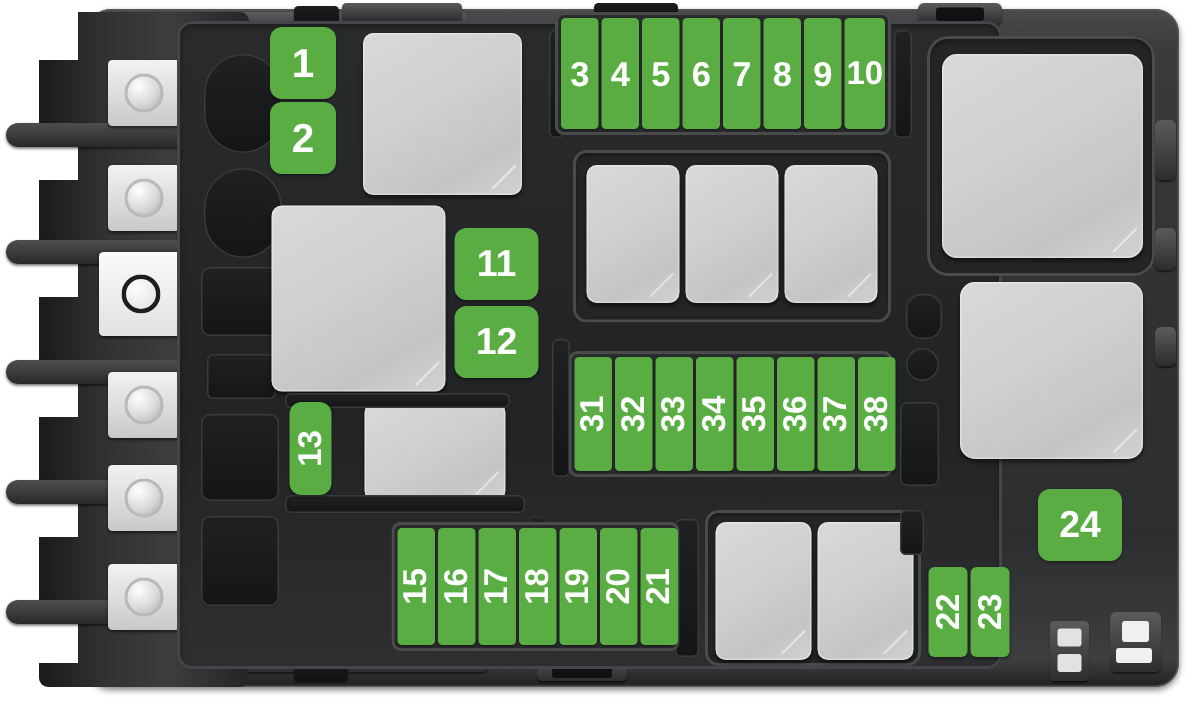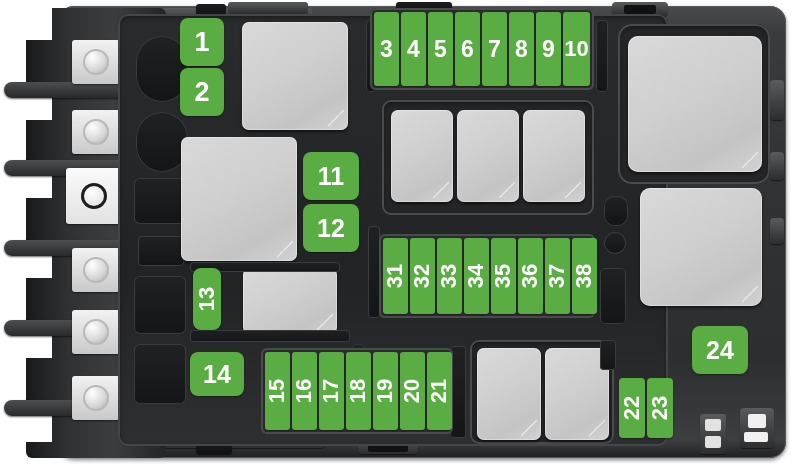--- a/index.html
+++ b/index.html
@@ -256,23 +256,20 @@
     <span>11</span>
   </div>
   <div class="fuse r h" style="left:303px;top:204px;width:56px;height:48px;font-size:25px;align-items:center;">
     <span>12</span>
   </div>
 
   <div class="fuse r vert" style="left:193px;top:268px;width:28px;height:62px;font-size:22px;">
     <span>13</span>
   </div>
 
-  <div class="fuse r h" style="left:190px;top:352px;width:54px;height:44px;font-size:25px;">
-    <span>14</span>
-  </div>
 
   <div class="strip-frame" style="left:379px;top:234px;width:216px;height:84px;"></div>
   <div class="fuse sq vert" style="left:383px;top:238px;width:25px;height:76px;font-size:22px;">
     <span>31</span>
   </div>
   <div class="fuse sq vert" style="left:410px;top:238px;width:25px;height:76px;font-size:22px;">
     <span>32</span>
   </div>
   <div class="fuse sq vert" style="left:437px;top:238px;width:25px;height:76px;font-size:22px;">
     <span>33</span>

